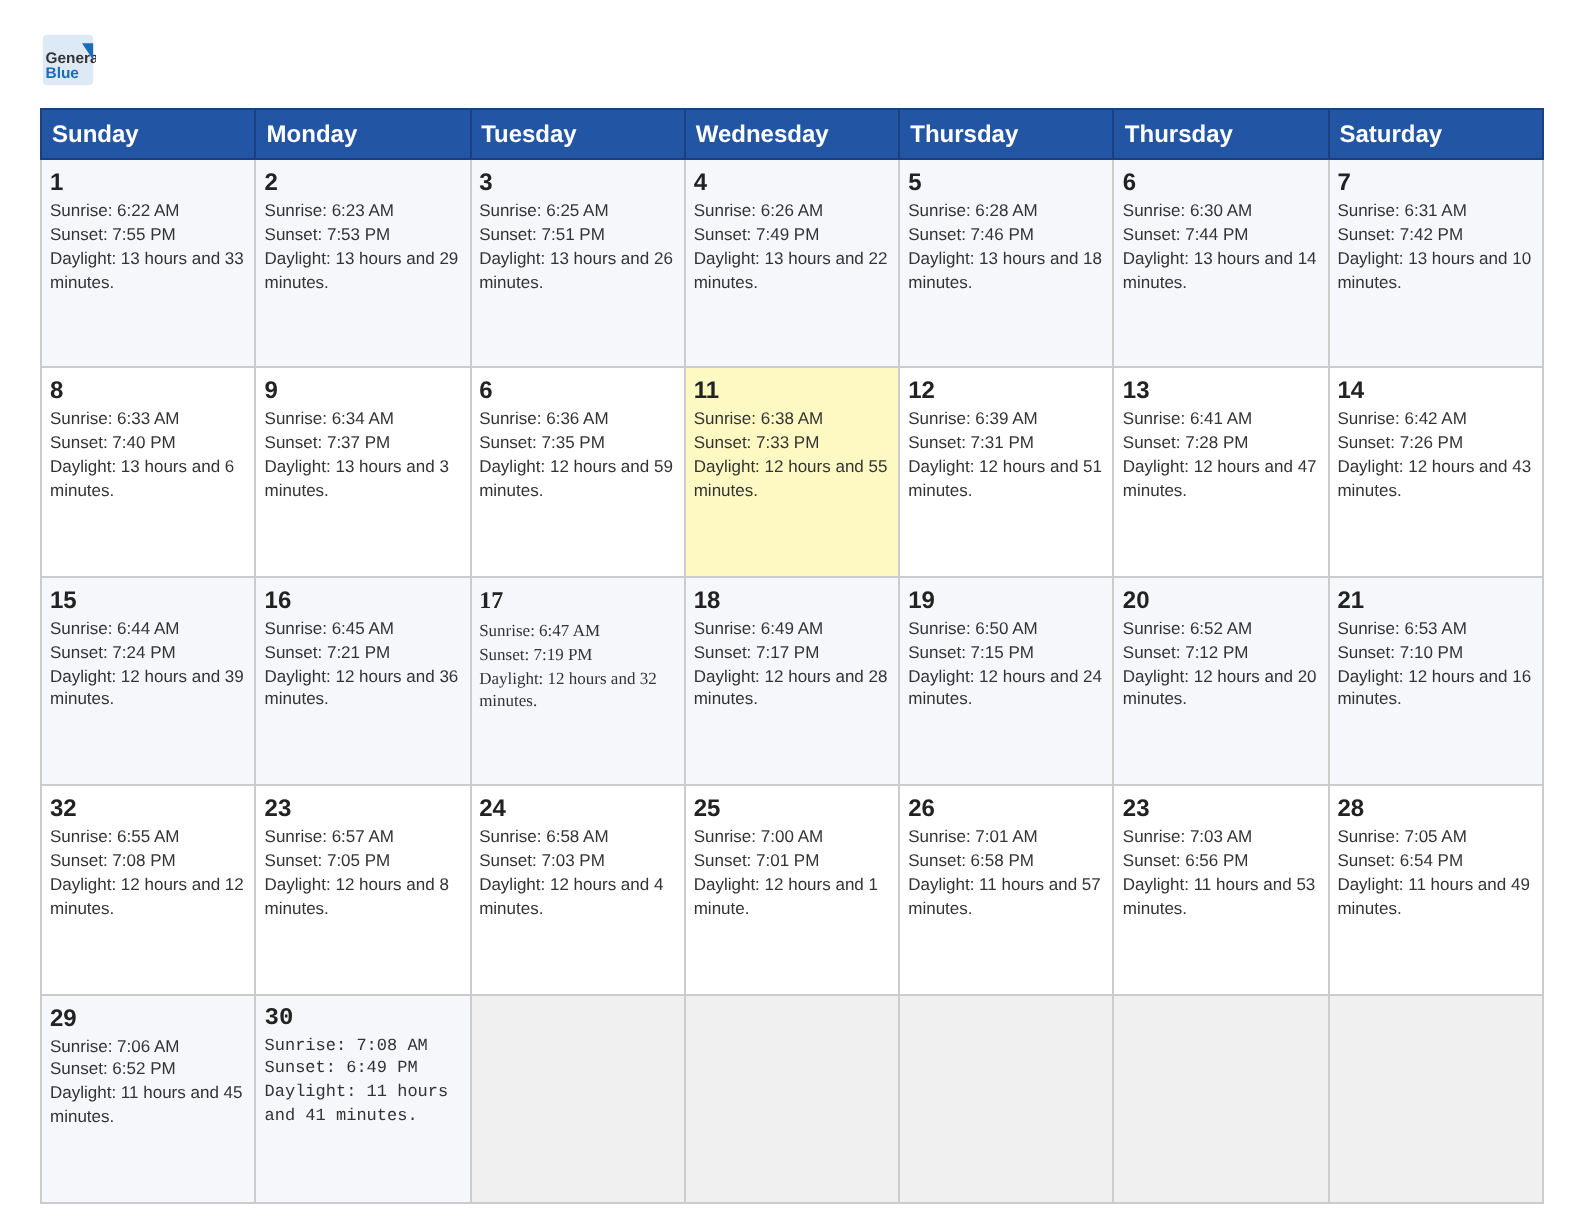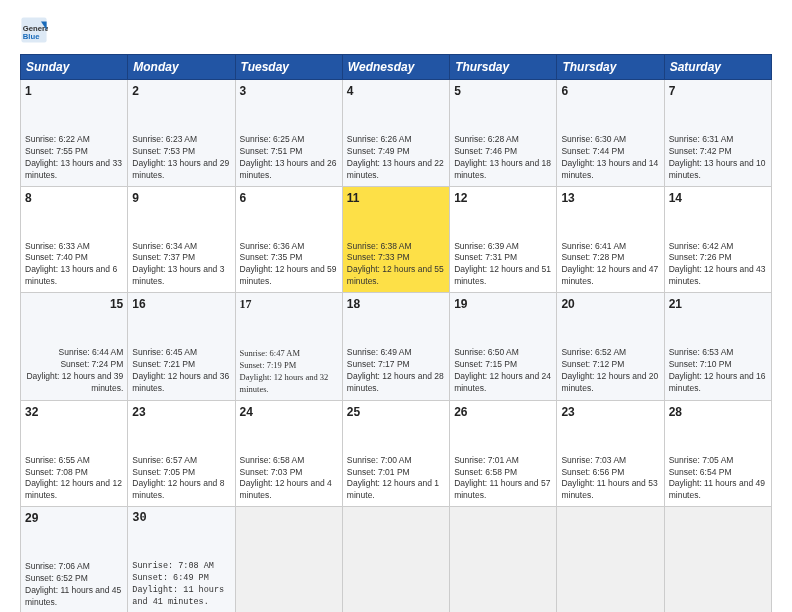--- a/index.html
+++ b/index.html
@@ -67,21 +67,20 @@
       width: 100%;
       font-size: 9.5px;
     }
     .calendar th {
       background-color: #2255a4;
       color: #fff;
       text-align: left;
       padding: 5px 5px;
       font-size: 12px;
       border: 1px solid #1a4080;
-      font-style: italic;
     }
     .calendar td {
       vertical-align: top;
       border: 1px solid #ccc;
       padding: 4px 4px;
       width: 14.28%;
       height: 82px;
       background: #fff;
     }
     .calendar tr:nth-child(odd) td {
@@ -94,21 +93,20 @@
       font-size: 12px;
       font-weight: bold;
       color: #222;
       display: block;
       margin-bottom: 2px;
     }
     .day-info {
       font-size: 8.5px;
       color: #333;
       line-height: 1.4;
-      margin-top: 36px;
     }
     .empty-cell {
       background: #f0f0f0 !important;
     }
   </style>
 </head>
 <body>
 
 <div class="page">
   <div class="header">
@@ -179,39 +177,39 @@
             <div class="day-info">Sunrise: 6:33 AM<br>Sunset: 7:40 PM<br>Daylight: 13 hours and 6 minutes.</div>
           </td>
           <td style="background: rgb(255, 255, 255);">
             <span class="day-num">9</span>
             <div class="day-info">Sunrise: 6:34 AM<br>Sunset: 7:37 PM<br>Daylight: 13 hours and 3 minutes.</div>
           </td>
           <td style="background: rgb(255, 255, 255);">
             <span class="day-num">6</span>
             <div class="day-info">Sunrise: 6:36 AM<br>Sunset: 7:35 PM<br>Daylight: 12 hours and 59 minutes.</div>
           </td>
-          <td style="background: #fde047;">
+          <td style="background: #fef9c3;">
             <span class="day-num">11</span>
             <div class="day-info">Sunrise: 6:38 AM<br>Sunset: 7:33 PM<br>Daylight: 12 hours and 55 minutes.</div>
           </td>
           <td style="background: rgb(255, 255, 255);">
             <span class="day-num">12</span>
             <div class="day-info">Sunrise: 6:39 AM<br>Sunset: 7:31 PM<br>Daylight: 12 hours and 51 minutes.</div>
           </td>
           <td style="background: rgb(255, 255, 255);">
             <span class="day-num">13</span>
             <div class="day-info">Sunrise: 6:41 AM<br>Sunset: 7:28 PM<br>Daylight: 12 hours and 47 minutes.</div>
           </td>
           <td style="background: rgb(255, 255, 255);">
             <span class="day-num">14</span>
             <div class="day-info">Sunrise: 6:42 AM<br>Sunset: 7:26 PM<br>Daylight: 12 hours and 43 minutes.</div>
           </td>
         </tr>
         <tr style="background: rgb(245, 247, 250);">
-          <td style="background: rgb(245, 247, 250); text-align: right;">
+          <td style="background: rgb(245, 247, 250);">
             <span class="day-num">15</span>
             <div class="day-info">Sunrise: 6:44 AM<br>Sunset: 7:24 PM<br>Daylight: 12 hours and 39 minutes.</div>
           </td>
           <td style="background: rgb(245, 247, 250);">
             <span class="day-num">16</span>
             <div class="day-info">Sunrise: 6:45 AM<br>Sunset: 7:21 PM<br>Daylight: 12 hours and 36 minutes.</div>
           </td>
           <td style="background: rgb(245, 247, 250); font-family: Liberation Serif, serif;">
             <span class="day-num">17</span>
             <div class="day-info">Sunrise: 6:47 AM<br>Sunset: 7:19 PM<br>Daylight: 12 hours and 32 minutes.</div>

